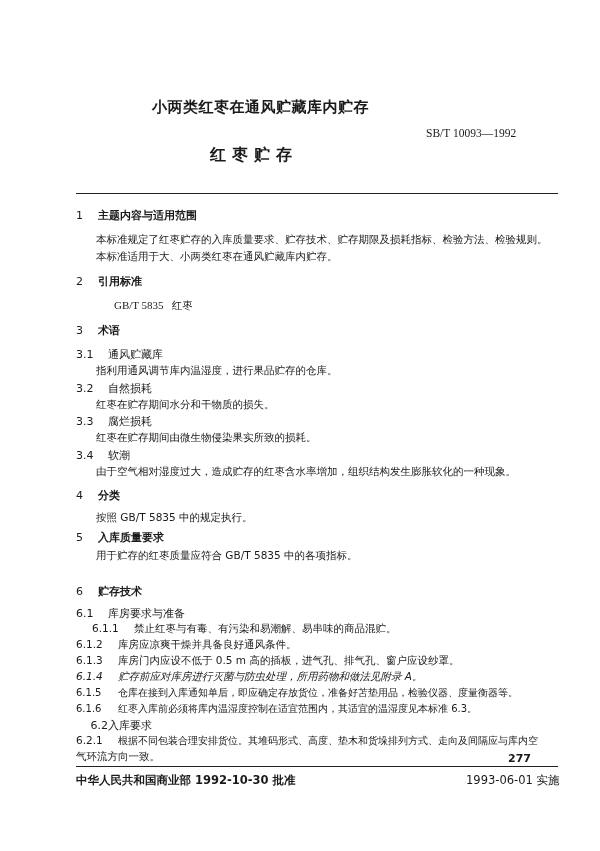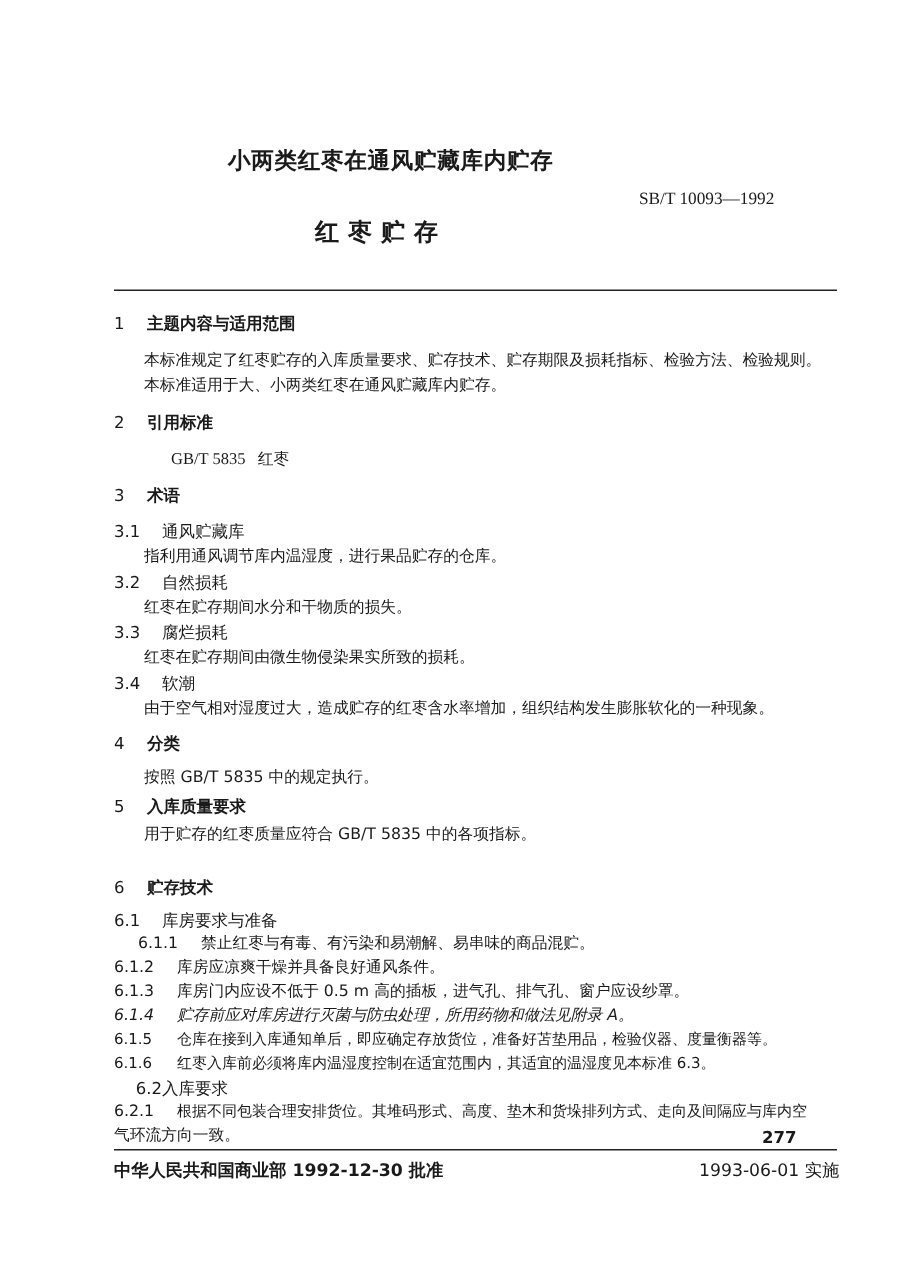--- a/index.html
+++ b/index.html
@@ -182,15 +182,15 @@
   [data-name="clause-6-1-4"]     { top: 670px !important; }
   [data-name="clause-6-1-5"]     { top: 686px !important; }
   [data-name="clause-6-1-6"]     { top: 702px !important; }
   [data-name="subsection-6-2"]   { top: 718px !important; }
   [data-name="clause-6-2-1"]     { top: 734px !important; }
   [data-name="clause-6-2-1-continuation"] { top: 750px !important; }
 </style>
 
 <div class="rule" style="top:766px;" data-name="bottom-divider"></div>
 
-<div class="abs footer" style="left:76px; top:773px;" data-name="approval-statement">中华人民共和国商业部 1992-12-30 批准</div>
+<div class="abs footer" style="left:76px; top:773px;" data-name="approval-statement">中华人民共和国商业部 1992-10-30 批准</div>
 <div class="abs footer-right" style="left:466px; top:773px;" data-name="effective-date">1993-06-01 实施</div>
 <div class="abs page-num" data-name="page-number">277</div>
 
 </body></html>

